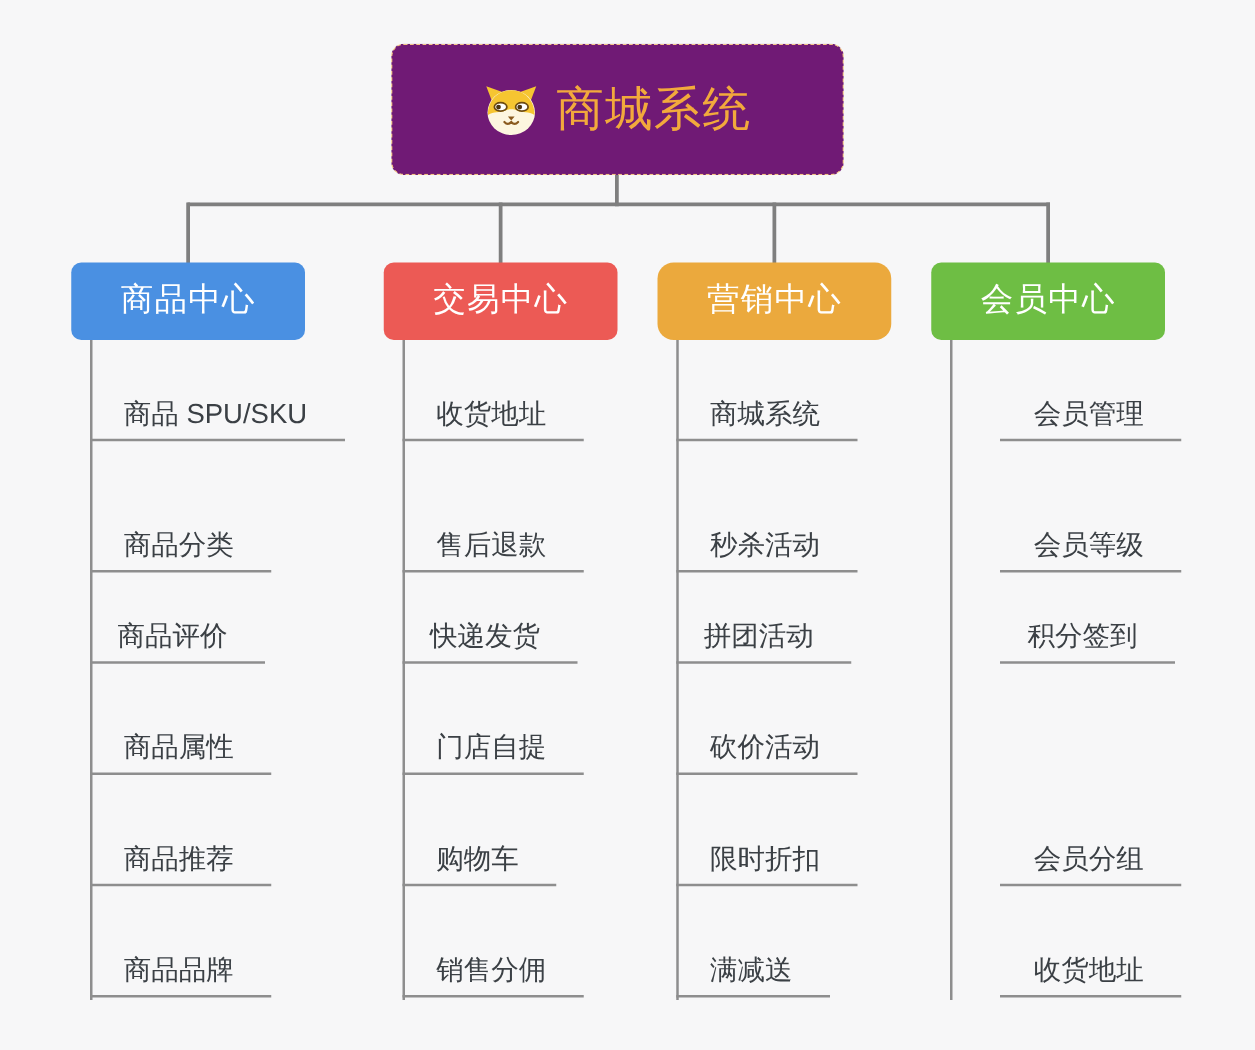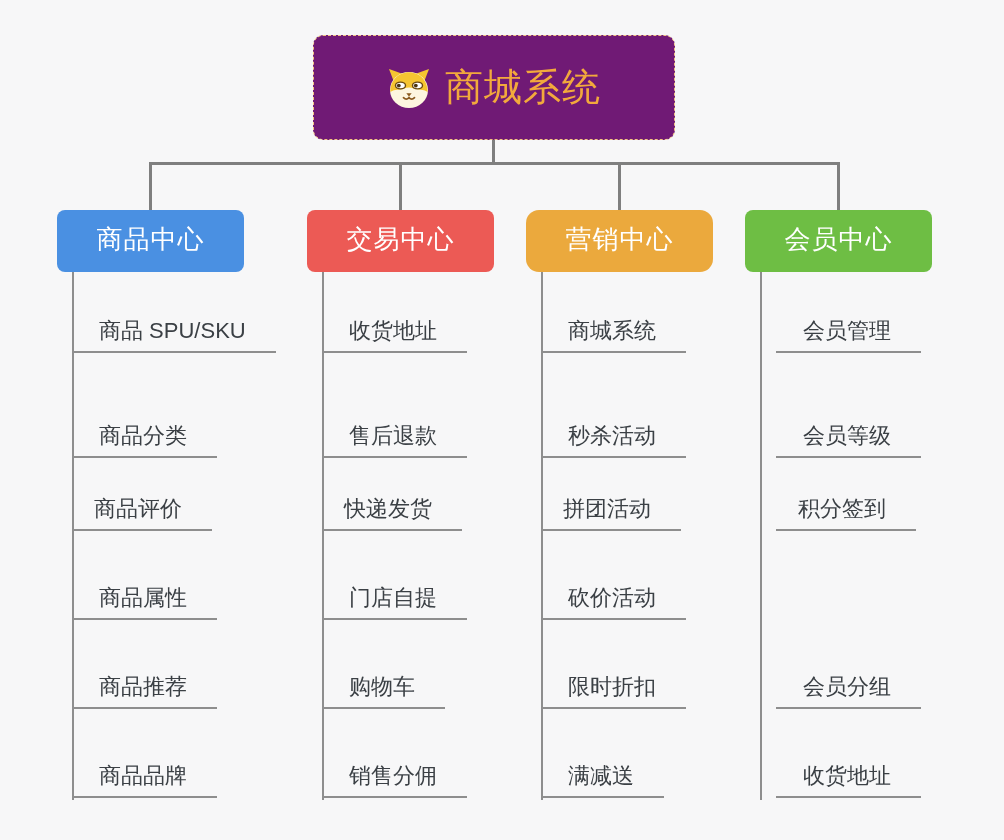--- a/index.html
+++ b/index.html
@@ -75,21 +75,21 @@
     font-size: 22px;
     line-height: 28px;
     color: #3b4045;
     padding: 0 30px 6px 27px;
     border-bottom: 2px solid #8e8e8e;
     white-space: nowrap;
   }
   .col0 { left: 72px; }
   .col1 { left: 322px; }
   .col2 { left: 541px; }
-  .col3 { left: 776px; }
+  .col3 { left: 800px; }
   .row0 { top: 317px; }
   .row1 { top: 406px; margin-top: 16px; }
   .row2 { top: 495px; padding-left: 22px; }
   .row3 { top: 584px; }
   .row4 { top: 673px; }
   .row5 { top: 762px; }
 </style>
 </head>
 <body style="background-color: rgb(247, 247, 248);">
 

